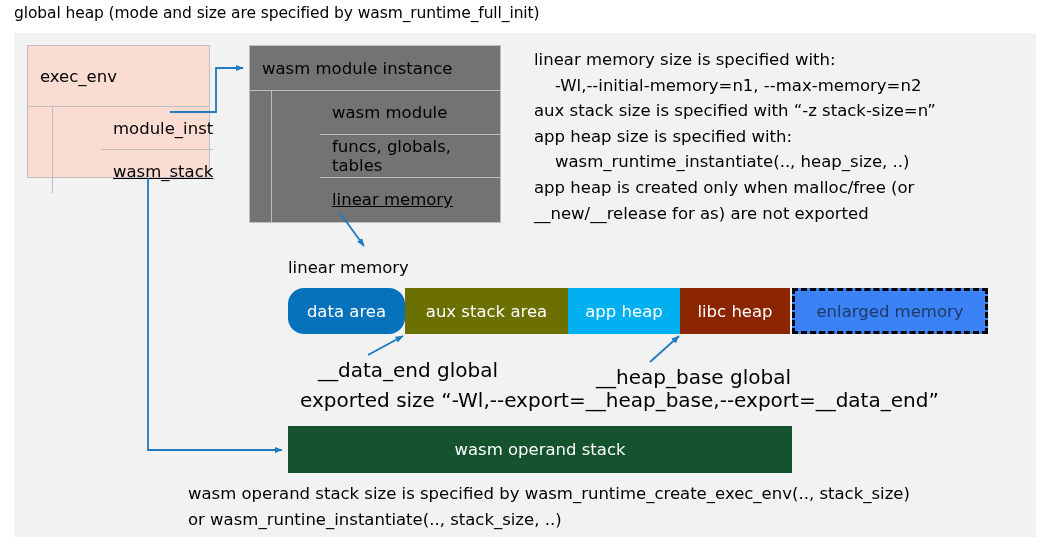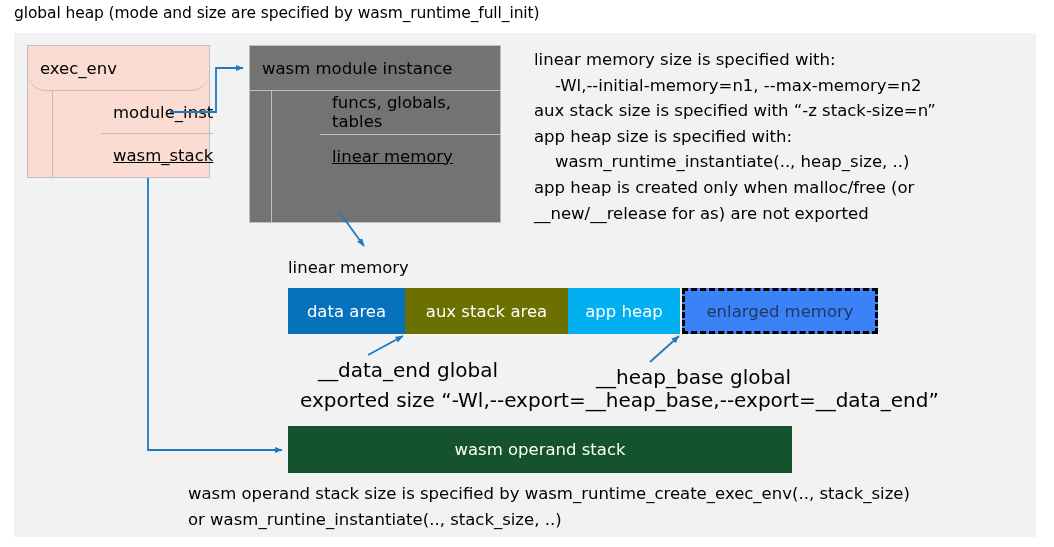--- a/index.html
+++ b/index.html
@@ -82,21 +82,21 @@
     color: #000;
     border-bottom: 1px solid #bfbfbf;
   }
   .struct .row:last-child { border-bottom: none; text-decoration: underline; }
 
   
   #exec-env {
     left: 27px; top: 45px; width: 183px; height: 133px;
     background: #fadcd2;
   }
-  #exec-env .hdr { height: 45px; border-radius: 18px; }
+  #exec-env .hdr { height: 61px; }
   #exec-env .body { height: 86px; }
   #exec-env .gutter { width: 25px; }
   #exec-env .row { height: 43px; }
 
   
   #wasm-mod-inst {
     left: 249px; top: 45px; width: 252px; height: 178px;
     background: #737373;
   }
   #wasm-mod-inst .hdr { height: 45px; }
@@ -209,40 +209,42 @@
         <div class="row">wasm_stack</div>
       </div>
     </div>
   </div>
 
   <div class="struct" id="wasm-mod-inst">
     <div class="hdr">wasm module instance</div>
     <div class="body">
       <div class="gutter"></div>
       <div class="rows">
+        <div class="row">wasm module</div>
         <div class="row">funcs, globals, tables</div>
         <div class="row">linear memory</div>
       </div>
     </div>
   </div>
 
   <div class="note">linear memory size is specified with:
     -Wl,--initial-memory=n1, --max-memory=n2
 aux stack size is specified with “-z stack-size=n”
 app heap size is specified with:
     wasm_runtime_instantiate(.., heap_size, ..)
 app heap is created only when malloc/free (or
 __new/__release for as) are not exported</div>
 
   <div class="lm-caption">linear memory</div>
 
   <div class="membar">
-    <div class="seg" style="width: 117px; background: rgb(6, 114, 188);">data area</div>
+    <div class="seg" style="width: 117px; background: rgb(6, 114, 188); border-radius: 16px;">data area</div>
     <div class="seg" style="width: 163px; background: rgb(107, 112, 0);">aux stack area</div>
     <div class="seg" style="width: 112px; background: rgb(0, 176, 240);">app heap</div>
+    <div class="seg" style="width: 110px; background: rgb(139, 37, 0);">libc heap</div>
     <div class="seg enlarged" style="width: 196px;">enlarged memory</div>
   </div>
 
   <div class="anno" id="anno-data-end">__data_end global</div>
   <div class="anno" id="anno-heap-base">__heap_base global</div>
   <div class="anno" id="anno-exported">exported size “-Wl,--export=__heap_base,--export=__data_end”</div>
 
   <div id="operand-stack">wasm operand stack</div>
 
   <div id="bottom-note">wasm operand stack size is specified by wasm_runtime_create_exec_env(.., stack_size)

